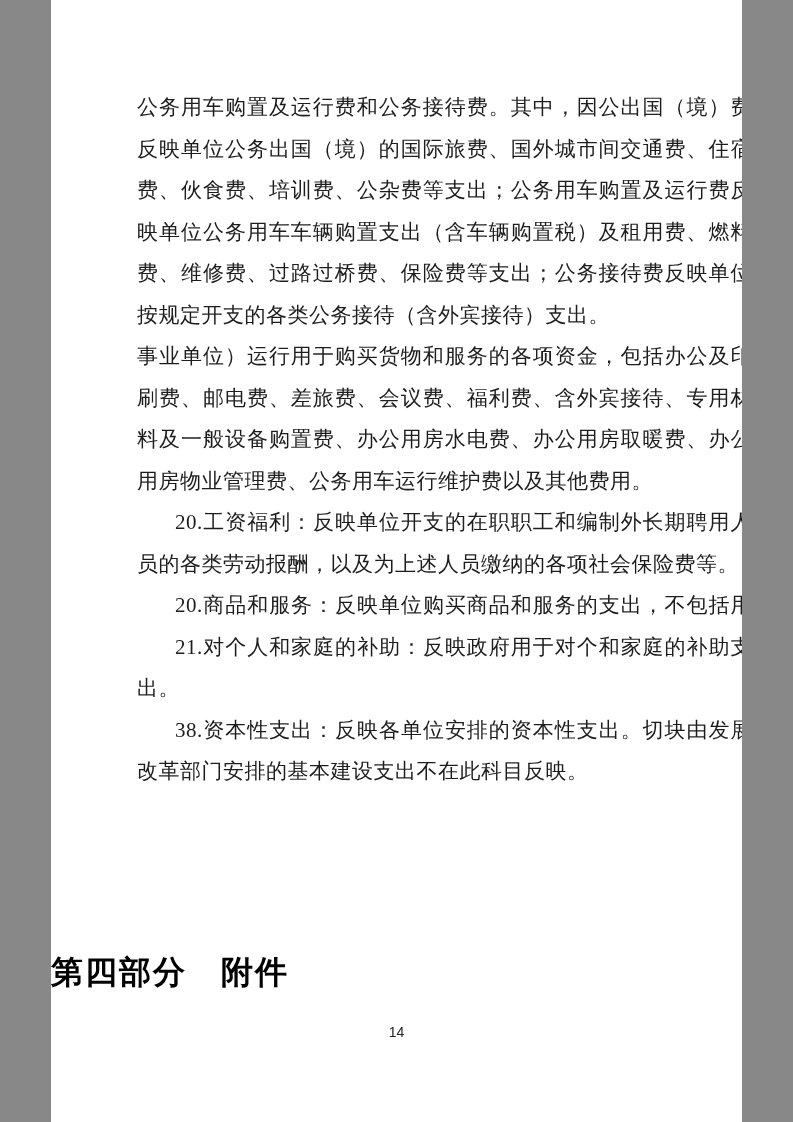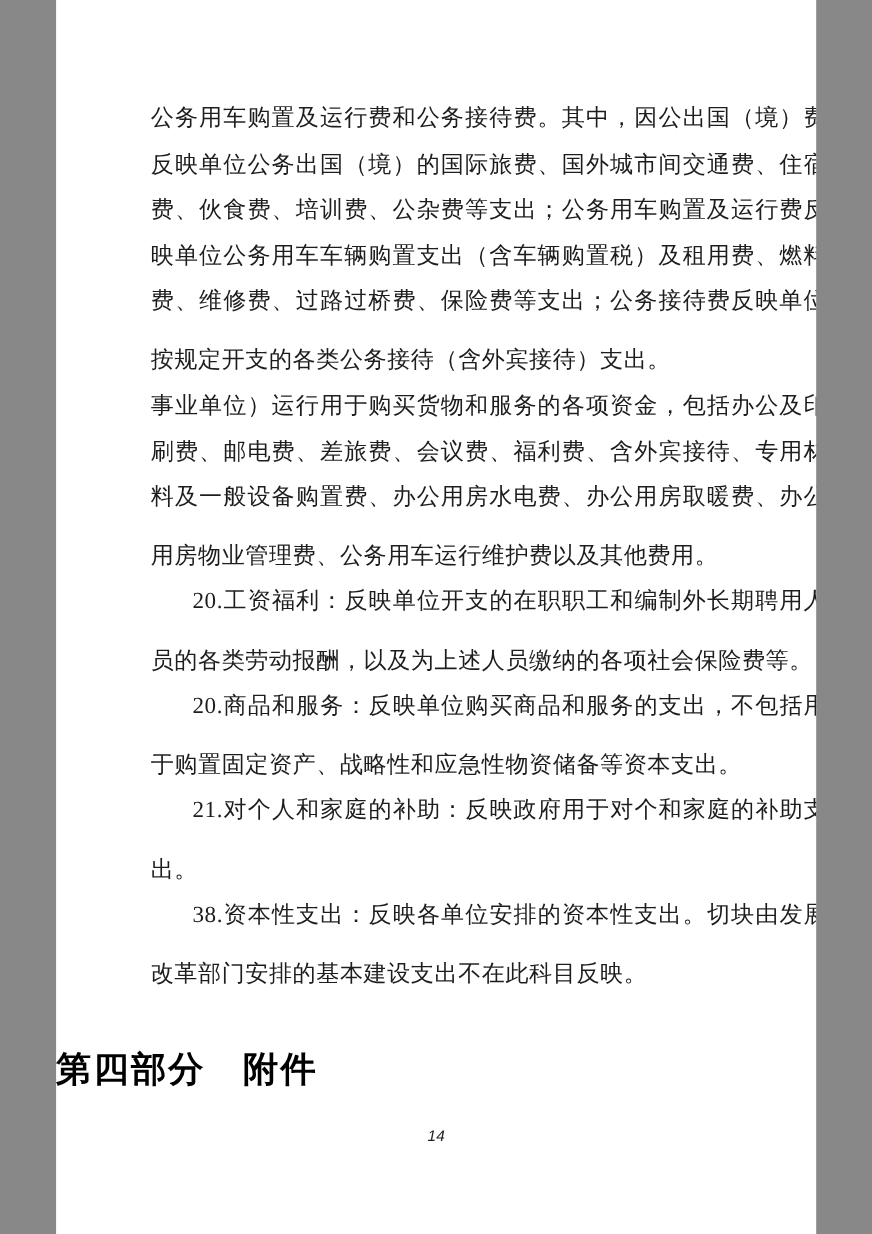--- a/index.html
+++ b/index.html
@@ -27,21 +27,20 @@
     color: #1d1d1d;
   }
   .line {
     text-align: justify;
     text-align-last: justify;
     text-justify: inter-character;
   }
   .line.last {
     text-align: left;
     text-align-last: left;
-    margin-top: 12px;
   }
   .line.ind {
     text-indent: 38px;
   }
   .section-heading {
     position: absolute;
     top: 951px;
     left: 0;
     width: 100%;
     font-family: "Liberation Sans", "DejaVu Sans", sans-serif;
@@ -53,21 +52,20 @@
   }
   .page-number {
     position: absolute;
     top: 1024px;
     left: 0;
     width: 100%;
     text-align: center;
     font-family: "Liberation Sans", "DejaVu Sans", sans-serif;
     font-size: 14px;
     color: #222222;
-    font-style: italic;
   }
 </style>
 </head>
 <body>
 
 <div class="page">
 
   <div class="body-text">
     <div class="line">公务用车购置及运行费和公务接待费。其中，因公出国（境）费</div>
     <div class="line">反映单位公务出国（境）的国际旅费、国外城市间交通费、住宿</div>
@@ -75,21 +73,20 @@
     <div class="line">映单位公务用车车辆购置支出（含车辆购置税）及租用费、燃料</div>
     <div class="line">费、维修费、过路过桥费、保险费等支出；公务接待费反映单位</div>
     <div class="line last">按规定开支的各类公务接待（含外宾接待）支出。</div>
     <div class="line">事业单位）运行用于购买货物和服务的各项资金，包括办公及印</div>
     <div class="line">刷费、邮电费、差旅费、会议费、福利费、含外宾接待、专用材</div>
     <div class="line">料及一般设备购置费、办公用房水电费、办公用房取暖费、办公</div>
     <div class="line last">用房物业管理费、公务用车运行维护费以及其他费用。</div>
     <div class="line ind">20.工资福利：反映单位开支的在职职工和编制外长期聘用人</div>
     <div class="line last">员的各类劳动报酬，以及为上述人员缴纳的各项社会保险费等。</div>
     <div class="line ind">20.商品和服务：反映单位购买商品和服务的支出，不包括用</div>
-    <div class="line last">于购置固定资产、战略性和应急性物资储备等资本支出。</div>
     <div class="line ind">21.对个人和家庭的补助：反映政府用于对个和家庭的补助支</div>
     <div class="line last">出。</div>
     <div class="line ind">38.资本性支出：反映各单位安排的资本性支出。切块由发展</div>
     <div class="line last">改革部门安排的基本建设支出不在此科目反映。</div>
   </div>
 
   <div class="section-heading">第四部分　附件</div>
 
   <div class="page-number">14</div>
 

